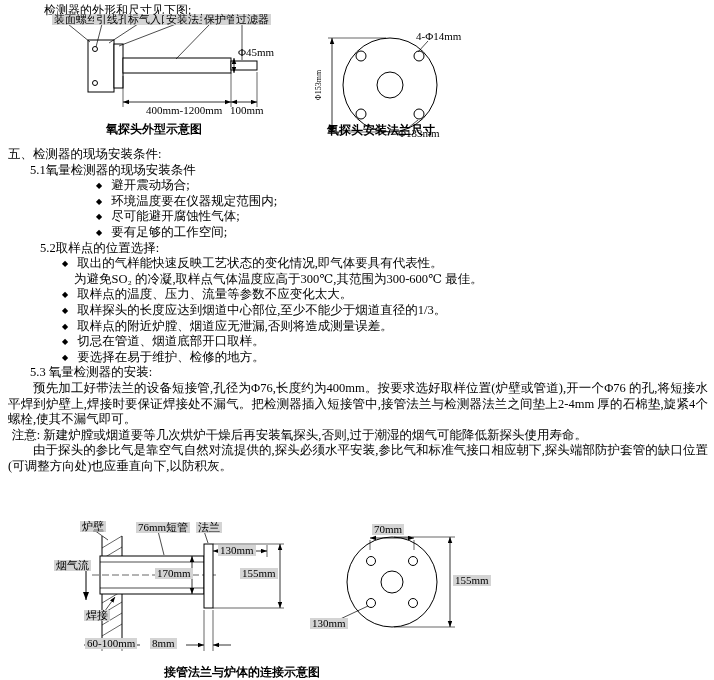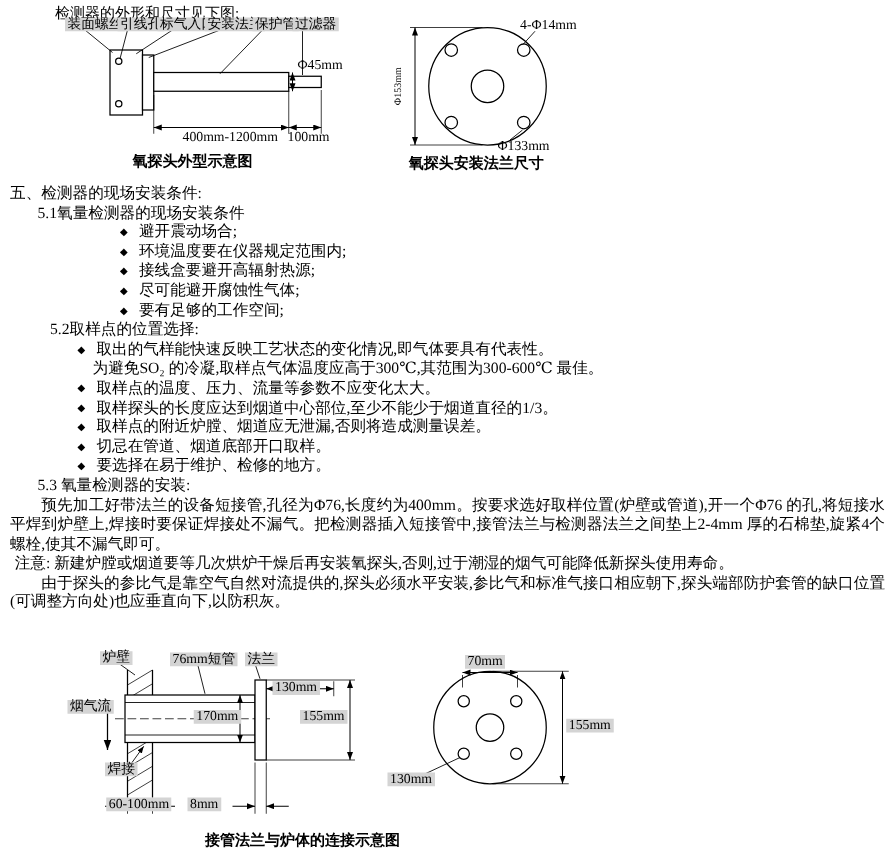--- a/index.html
+++ b/index.html
@@ -65,21 +65,21 @@
   <span class="dlbl" style="left:80px;top:0">标气入口</span>
   <span class="dlbl" style="left:118px;top:0">安装法兰</span>
   <span class="dlbl" style="left:156px;top:0">保护管</span>
   <span class="dlbl" style="left:188px;top:0">过滤器</span>
   <span class="dlbl plain" style="left:192px;top:33px">Φ45mm</span>
   <span class="dlbl plain" style="left:100px;top:91px">400mm-1200mm</span>
   <span class="dlbl plain" style="left:184px;top:91px">100mm</span>
 </div>
 <div class="cap" style="left:106px;top:121px">氧探头外型示意图</div>
 
-<div class="diagram" style="left:306px;top:15px;width:172px;height:108px;font-family:Liberation Serif, serif;">
+<div class="diagram" style="left:306px;top:31px;width:172px;height:108px;font-family:Liberation Serif, serif;">
   <svg width="172" height="108" viewBox="0 0 172 108">
     <defs>
       <marker id="afA" markerWidth="9" markerHeight="8" refX="8" refY="3" orient="auto-start-reverse">
         <path d="M0,0L8,3L0,6Z"></path>
       </marker>
     </defs>
     <g stroke="#000" fill="none" stroke-width="1">
       <circle cx="84" cy="54" r="47"></circle>
       <circle cx="84" cy="54" r="13"></circle>
       <circle cx="55" cy="25" r="5"></circle>
@@ -102,21 +102,20 @@
   <span class="dlbl plain" style="left:92px;top:97px">Φ133mm</span>
 </div>
 <div class="cap" style="left:327px;top:122px">氧探头安装法兰尺寸</div>
 
 <div class="textblock">
   <div class="line">五、检测器的现场安装条件:</div>
   <div class="line i1">5.1氧量检测器的现场安装条件</div>
 
   <div class="line i2"><span class="bullet">◆</span><span>避开震动场合;</span></div>
   <div class="line i2"><span class="bullet">◆</span><span>环境温度要在仪器规定范围内;</span></div>
-  <div class="line i2"><span class="bullet">◆</span><span>接线盒要避开高辐射热源;</span></div>
   <div class="line i2"><span class="bullet">◆</span><span>尽可能避开腐蚀性气体;</span></div>
   <div class="line i2"><span class="bullet">◆</span><span>要有足够的工作空间;</span></div>
 
   <div class="line i3">5.2取样点的位置选择:</div>
   <div class="line i4"><span class="bullet">◆</span><span>取出的气样能快速反映工艺状态的变化情况,即气体要具有代表性。</span></div>
   <div class="line i5">为避免SO₂ 的冷凝,取样点气体温度应高于300℃,其范围为300-600℃  最佳。</div>
   <div class="line i4"><span class="bullet">◆</span><span>取样点的温度、压力、流量等参数不应变化太大。</span></div>
   <div class="line i4"><span class="bullet">◆</span><span>取样探头的长度应达到烟道中心部位,至少不能少于烟道直径的1/3。</span></div>
   <div class="line i4"><span class="bullet">◆</span><span>取样点的附近炉膛、烟道应无泄漏,否则将造成测量误差。</span></div>
   <div class="line i4"><span class="bullet">◆</span><span>切忌在管道、烟道底部开口取样。</span></div>

